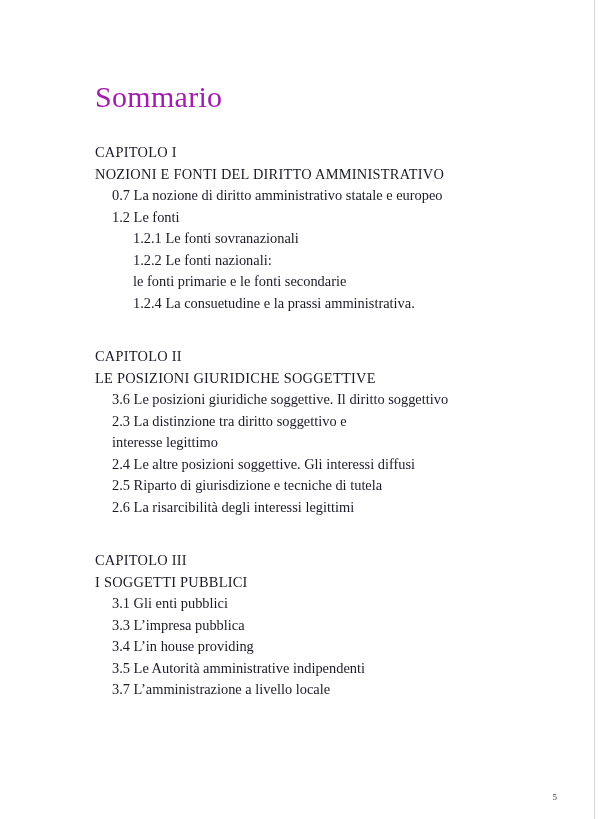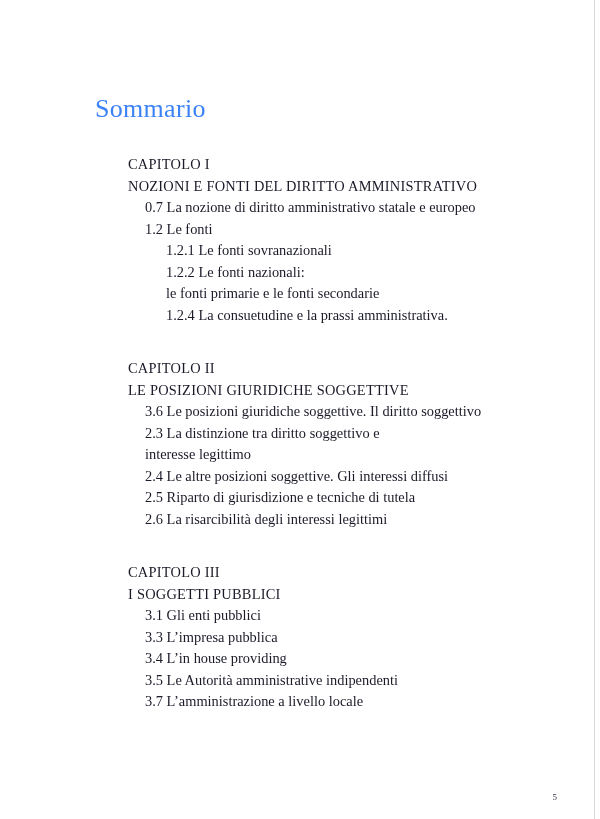--- a/index.html
+++ b/index.html
@@ -26,30 +26,29 @@
     height: 819px;
     background: #d8d8dc;
   }
   .content {
     position: absolute;
     left: 95px;
     top: 78px;
     width: 440px;
   }
   .doc-title {
-    font-size: 26px;
+    font-size: 30px;
     line-height: 30px;
     font-weight: 400;
     letter-spacing: 0.3px;
-    margin: 16px 0 30px 0;
-    color: #3b82f6;
+    margin: 4px 0 30px 0;
+    color: #a21caf;
   }
   .chapter-block {
     margin-bottom: 32px;
-    margin-left: 33px;
   }
   .chapter-block:last-of-type {
     margin-bottom: 0;
   }
   .chapter-label,
   .chapter-title {
     font-size: 14.4px;
     line-height: 21.5px;
     letter-spacing: 0.25px;
     white-space: nowrap;

